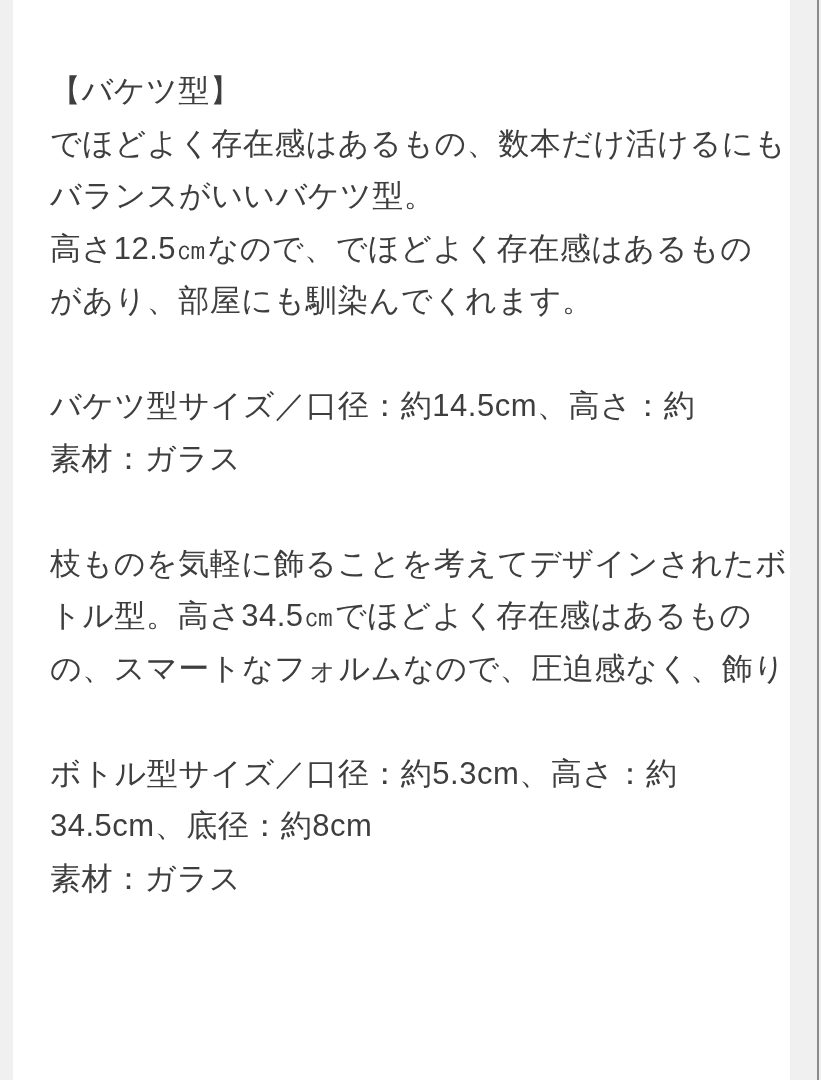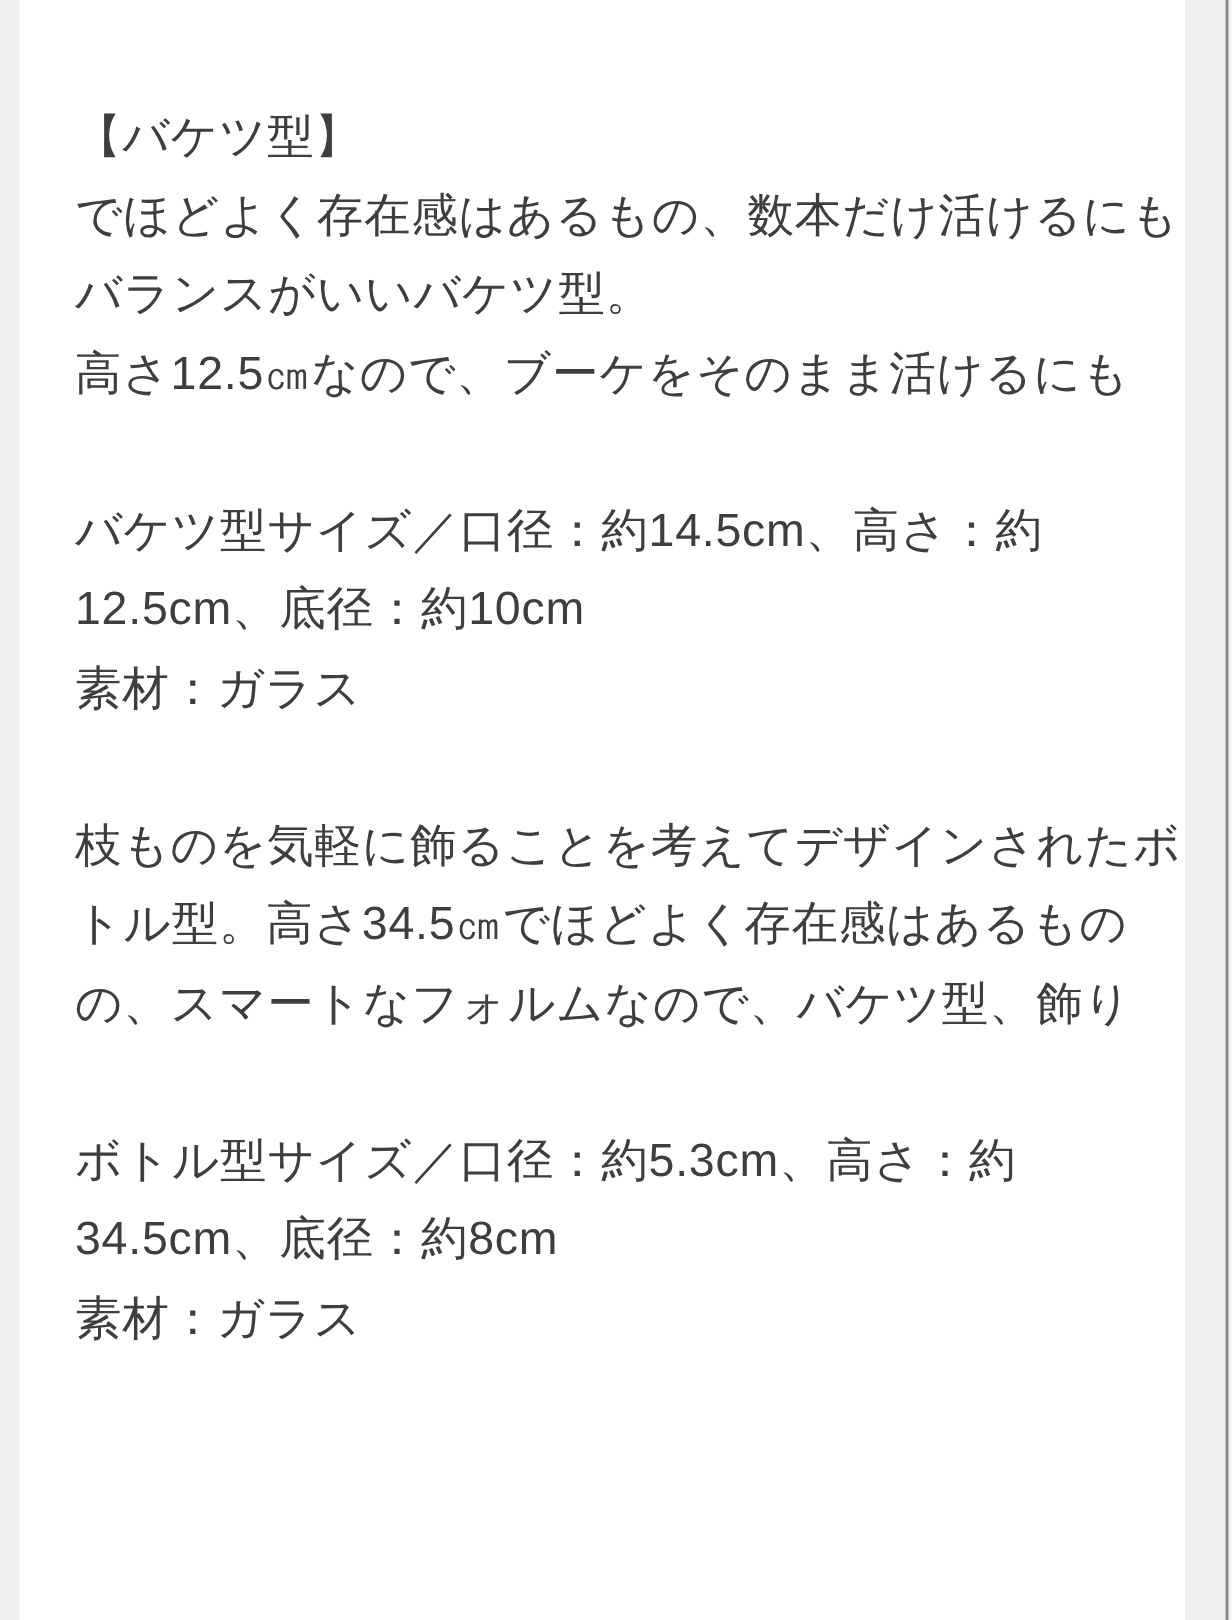--- a/index.html
+++ b/index.html
@@ -67,29 +67,29 @@
 </head>
 <body>
 
 <div class="page">
   <div class="gutter-left"></div>
   <div class="content">
     <div>
         <div class="line heading">【バケツ型】</div>
         <div class="line">でほどよく存在感はあるもの、数本だけ活けるにも</div>
         <div class="line">バランスがいいバケツ型。</div>
-        <div class="line">高さ12.5㎝なので、ブーケをそのまま活けるにも</div>
+        <div class="line">高さ12.5㎝なので、でほどよく存在感はあるもの</div>
+        <div class="line">があり、部屋にも馴染んでくれます。</div>
         <div class="spacer"></div>
         <div class="line">バケツ型サイズ／口径：約14.5cm、高さ：約</div>
-        <div class="line">12.5cm、底径：約10cm</div>
         <div class="line">素材：ガラス</div>
         <div class="spacer"></div>
         <div class="line">枝ものを気軽に飾ることを考えてデザインされたボ</div>
         <div class="line">トル型。高さ34.5㎝でほどよく存在感はあるもの</div>
-        <div class="line">の、スマートなフォルムなので、バケツ型、飾り</div>
+        <div class="line">の、スマートなフォルムなので、圧迫感なく、飾り</div>
         <div class="spacer"></div>
         <div class="line">ボトル型サイズ／口径：約5.3cm、高さ：約</div>
         <div class="line">34.5cm、底径：約8cm</div>
         <div class="line">素材：ガラス</div>
       </div>
   </div>
   <div class="gutter-right">
     <div class="edge-line"></div>
   </div>
 </div>

